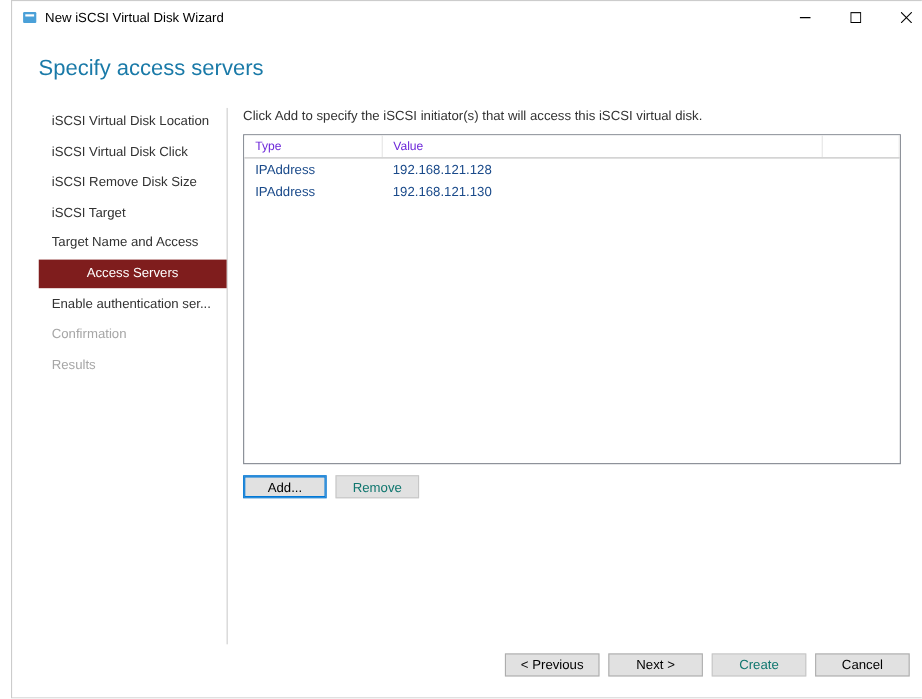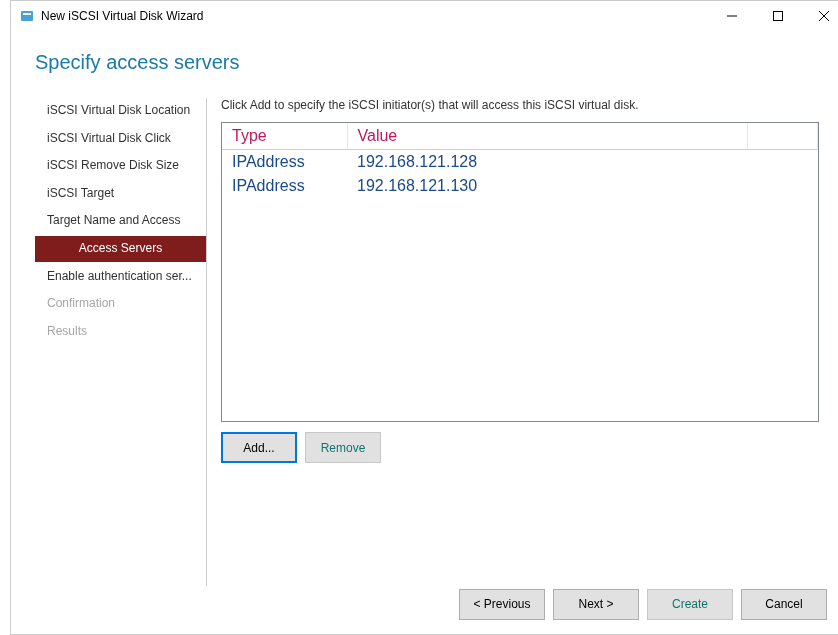--- a/index.html
+++ b/index.html
@@ -15,25 +15,25 @@
     .page-title { font-size: 20px; font-weight: 400; color: #1a7aa8; margin-bottom: 24px; }
     .main-area { flex: 1; display: flex; gap: 14px; overflow: hidden; }
     .sidebar { width: 172px; border-right: 1px solid #ccc; padding-right: 0; }
     .nav-item { padding: 5px 12px; font-size: 12px; color: #323232; cursor: pointer; white-space: nowrap; overflow: hidden; text-overflow: ellipsis; line-height: 1.3; margin-bottom: 2px; }
     .nav-item.active { background: #7f1d1d; color: #fff; text-align: center; }
     .nav-item.disabled { color: #a6a6a6; cursor: default; }
     .right-pane { flex: 1; display: flex; flex-direction: column; padding-right: 4px; }
     .instruction { font-size: 12px; color: #323232; margin-bottom: 10px; }
     .table-container { border: 1px solid #828790; flex-basis: 300px; overflow: auto; }
     .table { width: 100%; border-collapse: collapse; }
-    .table th { text-align: left; font-weight: 400; font-size: 16px; padding: 4px 10px; border-bottom: 1px solid #d0d0d0; border-right: 1px solid #e5e5e5; background: #fff; color: #be185d; }
+    .table th { text-align: left; font-weight: 400; font-size: 11px; padding: 4px 10px; border-bottom: 1px solid #d0d0d0; border-right: 1px solid #e5e5e5; background: #fff; color: #6d28d9; }
     .table th.col-type { width: 125px; }
-    .table td { font-size: 16px; padding: 3px 10px; color: #1a4a8a; }
+    .table td { font-size: 12px; padding: 3px 10px; color: #1a4a8a; }
     .table-actions { display: flex; gap: 8px; margin-top: 10px; }
-    .btn { min-width: 76px; height: 31px; font-size: 12px; background: #e1e1e1; border: 1px solid #adadad; cursor: pointer; padding: 0 12px; font-family: inherit; }
+    .btn { min-width: 76px; height: 21px; font-size: 12px; background: #e1e1e1; border: 1px solid #adadad; cursor: pointer; padding: 0 12px; font-family: inherit; }
     .btn:disabled { color: #0f766e; cursor: default; background: #e1e1e1; border-color: #c7c7c7; }
     .btn.default { border-color: #0078d7; box-shadow: inset 0 0 0 1px #0078d7; }
     .footer { height: 48px; border-top: 0; display: flex; align-items: center; justify-content: flex-end; padding: 0 20px 12px 0; gap: 8px; }
     .footer .btn { min-width: 86px; }
   </style>
 </head>
 <body>
 
 <div class="window">
   <div class="titlebar">

